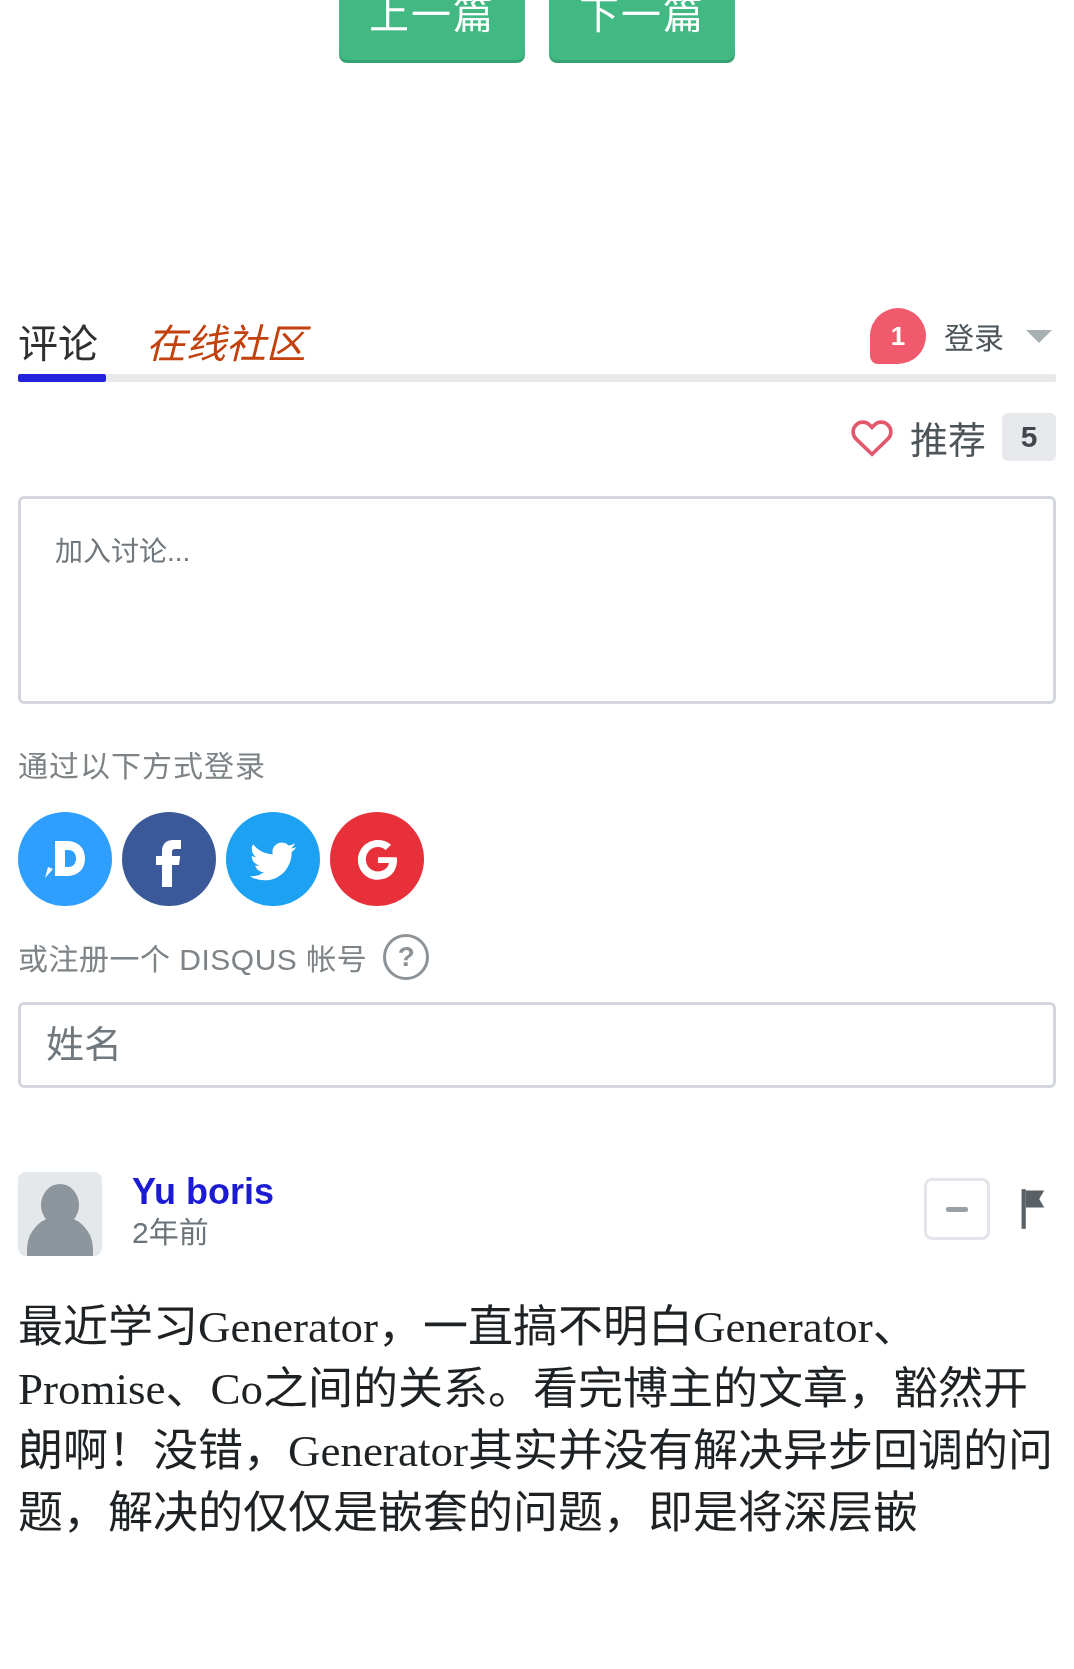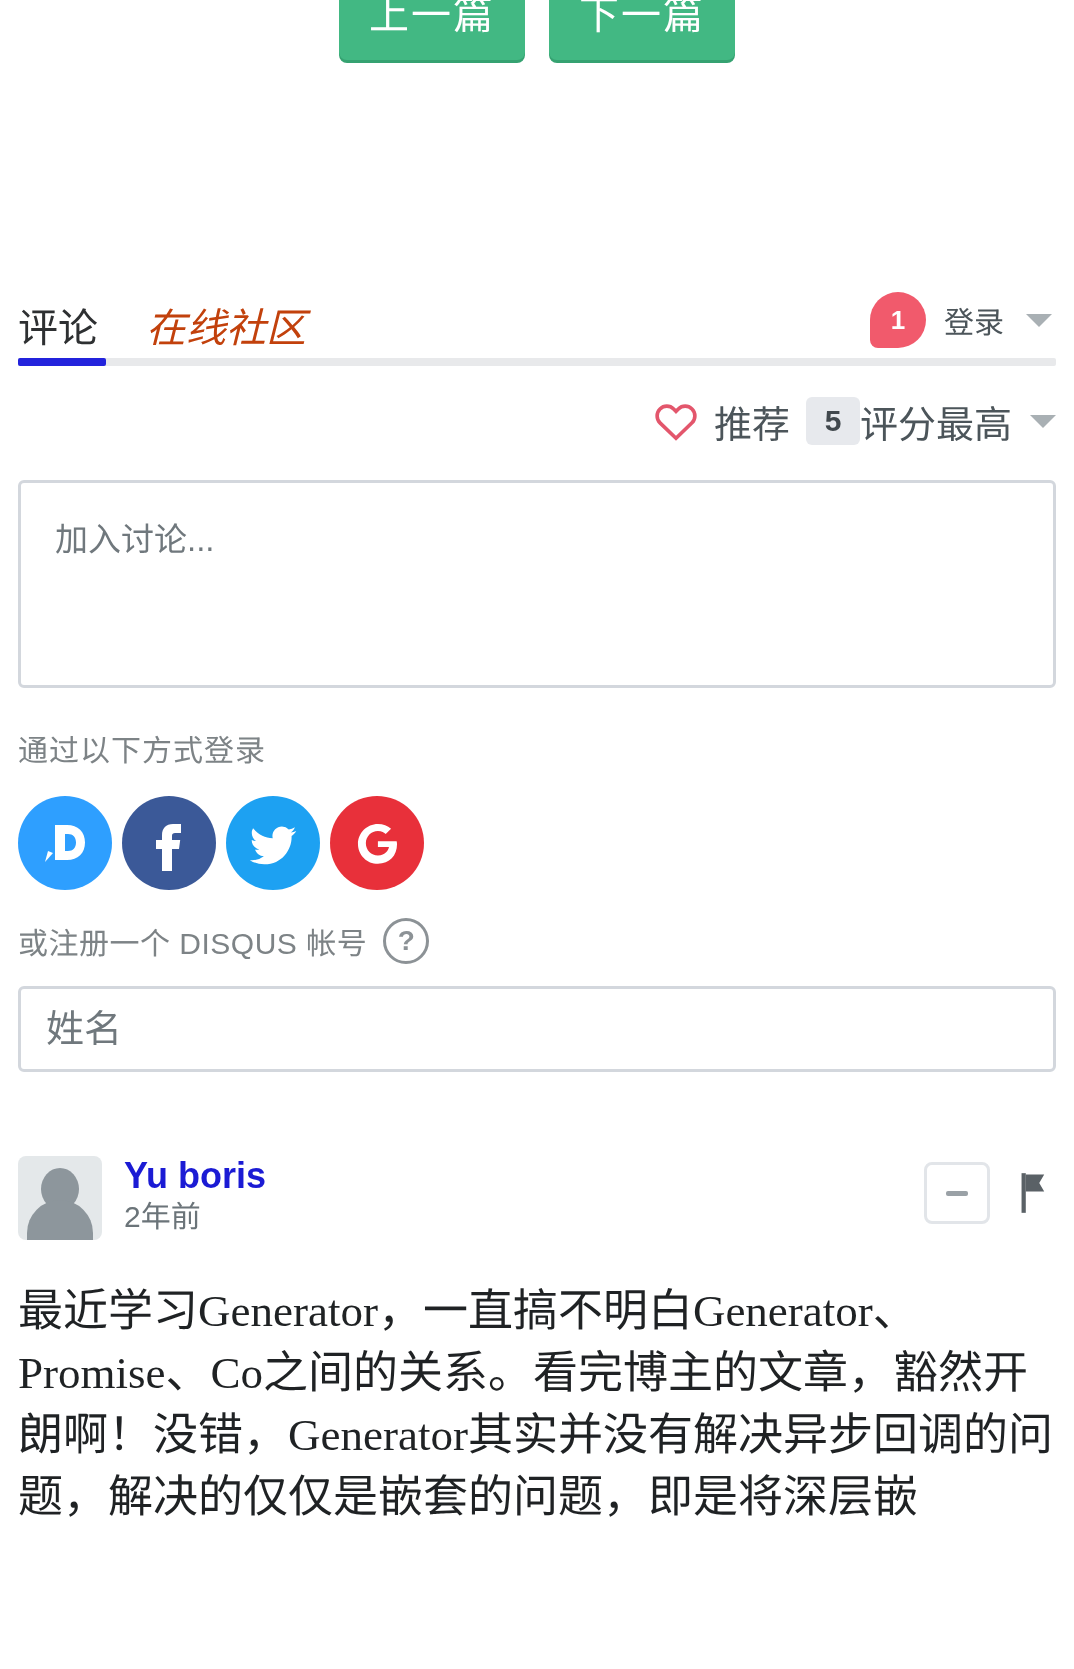--- a/index.html
+++ b/index.html
@@ -44,21 +44,21 @@
     display: flex;
     align-items: center;
     justify-content: center;
     cursor: pointer;
     padding: 0;
   }
 
   
   .disqus {
     position: absolute;
-    top: 240px;
+    top: 256px;
     left: 0;
     width: 1074px;
     padding: 0 18px;
     box-sizing: border-box;
   }
 
   
   .tabs-row {
     display: flex;
     align-items: flex-end;
@@ -184,21 +184,21 @@
 
   
   .composer {
     width: 100%;
     height: 208px;
     box-sizing: border-box;
     border: 3px solid #d3d7dd;
     border-radius: 6px;
     background: #ffffff;
     padding: 30px 34px;
-    font-size: 33px;
+    font-size: 28px;
     color: #6b7276;
     font-family: "Liberation Sans", "DejaVu Sans", sans-serif;
     resize: none;
     outline: none;
     margin-top: 4px;
   }
   .composer::placeholder { color: #70787d; }
 
   
   .login-with-label {
@@ -270,21 +270,21 @@
   .name-input::placeholder { color: #70787d; }
 
   
   .comment {
     margin-top: 84px;
     position: relative;
   }
   .comment-head {
     display: flex;
     align-items: flex-start;
-    gap: 22px;
+    gap: 30px;
   }
   .avatar {
     width: 84px;
     height: 84px;
     border-radius: 8px;
     background: #e4e8ea;
     overflow: hidden;
     flex: 0 0 auto;
     position: relative;
   }
@@ -381,24 +381,20 @@
   <div class="tab-underline"></div>
 
   
   <div class="recommend-row">
     <div class="recommend-left">
       <svg class="heart" viewBox="0 0 24 22">
         <path d="M12 20.5 3.2 12C1.1 9.9 1.1 6.5 3.2 4.4c2.1-2.1 5.4-2.1 7.5 0l1.3 1.3 1.3-1.3c2.1-2.1 5.4-2.1 7.5 0 2.1 2.1 2.1 5.5 0 7.6L12 20.5z" fill="none" stroke="#e3566c" stroke-width="2"></path>
       </svg>
       <span class="recommend-label">推荐</span>
       <span class="count-chip">5</span>
-    </div>
-    <div class="sort-right">
-      <span class="sort-label">评分最高</span>
-      <span class="caret"></span>
     </div>
   </div>
 
   
   <textarea class="composer" placeholder="加入讨论..." style=""></textarea>
 
   
   <div class="login-with-label">通过以下方式登录</div>
   <div class="social-row">
     <div class="social" style="background:#2e9fff">

